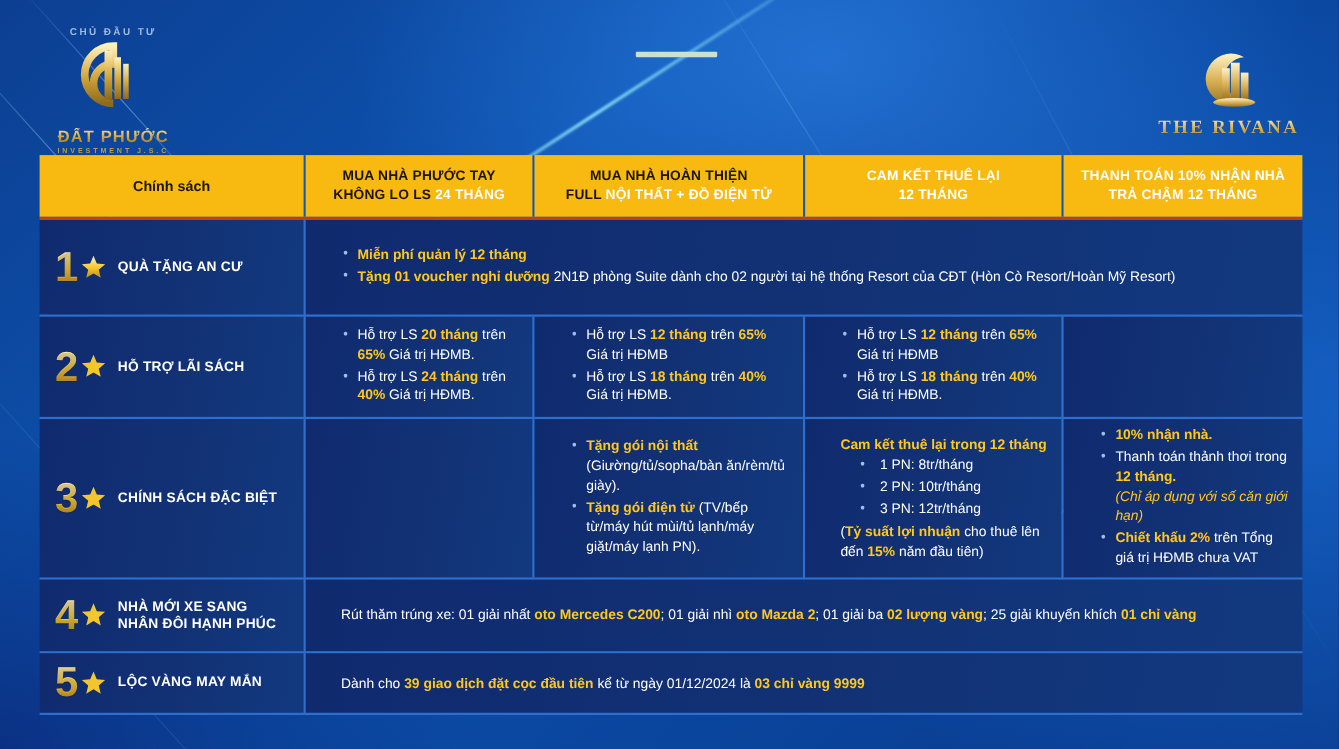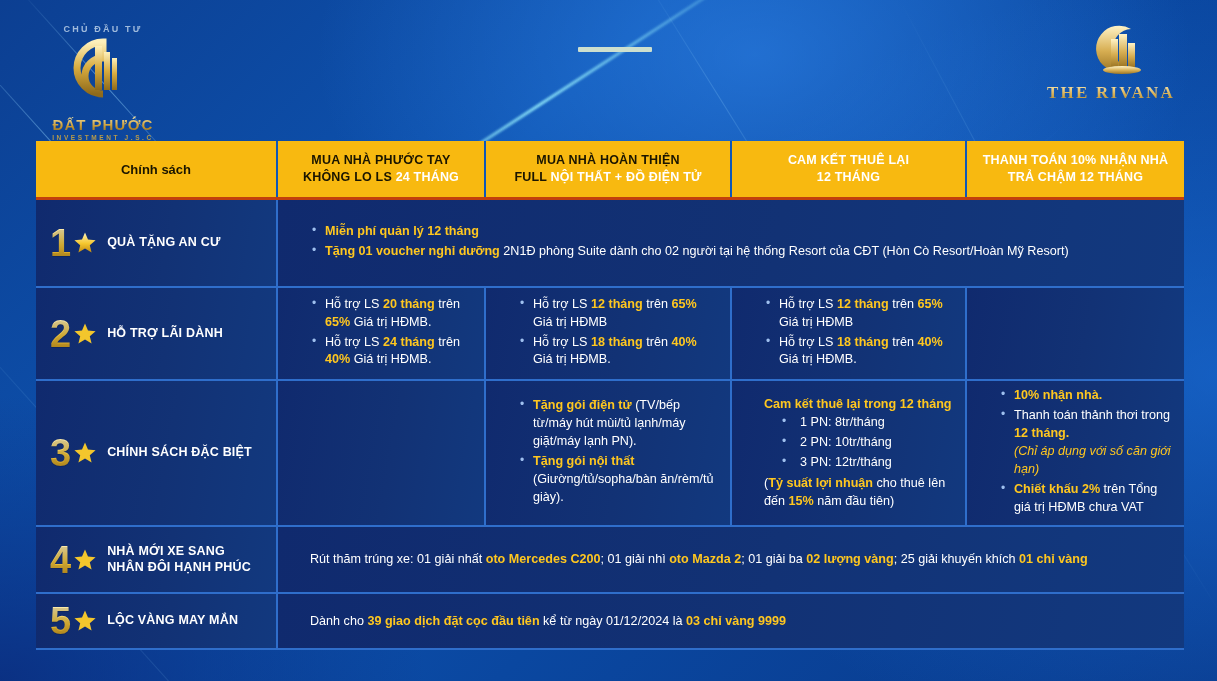--- a/index.html
+++ b/index.html
@@ -56,21 +56,21 @@
     font-size: 6.5px; letter-spacing: 2.6px; color: #b99b49; font-weight: 700; margin-top: 1px;
   }
   .title-wrap { position: absolute; left: 220px; top: 38px; width: 790px; text-align: center; }
   .title-wrap h1 {
     color: #ffffff; font-size: 30px; font-weight: 800; letter-spacing: .6px;
     line-height: 1.30; text-shadow: 0 2px 7px rgba(0,20,60,.75);
   }
   .title-rule {
     width: 74px; height: 5px; background: #cddfce; margin: 9px auto 0; border-radius: 1px;
   }
-  .logo-right { position: absolute; right: 30px; top: 21px; width: 140px; text-align: left; }
+  .logo-right { position: absolute; right: 30px; top: 44px; width: 140px; text-align: center; }
   .rv-mark { width: 66px; height: 60px; margin: 0 auto; }
   .logo-right .nm {
     font-family: "Liberation Serif", serif;
     font-size: 17px; letter-spacing: 2.2px; font-weight: 700;
     background: linear-gradient(180deg,#fff2c4,#d8b055 55%,#a8802a);
     -webkit-background-clip: text; background-clip: text; color: transparent;
     margin-top: 2px;
   }
   
   .table { position: absolute; left: 36px; top: 141px; width: 1148px; }
@@ -265,21 +265,21 @@
   </div>
 
   <div class="row brow rowh-2">
     <div class="cell c1">
       <span class="rank">2</span>
       <span class="star">
         <svg width="24" height="24" viewBox="0 0 24 24">
             <polygon points="12,1.5 15,8.6 22.6,9.2 16.8,14.2 18.6,21.6 12,17.6 5.4,21.6 7.2,14.2 1.4,9.2 9,8.6" fill="#f3c62c"></polygon>
           </svg>
       </span>
-      <span class="rname">HỖ TRỢ LÃI DÀNH</span>
+      <span class="rname">HỖ TRỢ LÃI SÁCH</span>
     </div>
     <div class="cell c2">
       <div class="vcenter">
           <ul class="bl">
             <li><span>Hỗ trợ LS </span><span class="y">20 tháng</span><span> trên </span><span class="y">65%</span><span> Giá trị HĐMB.</span></li>
             <li><span>Hỗ trợ LS </span><span class="y">24 tháng</span><span> trên </span><span class="y">40%</span><span> Giá trị HĐMB.</span></li>
           </ul>
         </div>
     </div>
     <div class="cell c3">
@@ -308,22 +308,22 @@
         <svg width="24" height="24" viewBox="0 0 24 24">
             <polygon points="12,1.5 15,8.6 22.6,9.2 16.8,14.2 18.6,21.6 12,17.6 5.4,21.6 7.2,14.2 1.4,9.2 9,8.6" fill="#f3c62c"></polygon>
           </svg>
       </span>
       <span class="rname">CHÍNH SÁCH ĐẶC BIỆT</span>
     </div>
     <div class="cell c2"></div>
     <div class="cell c3">
       <div class="vcenter">
           <ul class="bl">
+            <li><span class="y">Tặng gói nội thất</span><span> (Giường/tủ/sopha/bàn ăn/rèm/tủ giày).</span></li>
             <li><span class="y">Tặng gói điện tử</span><span> (TV/bếp từ/máy hút mùi/tủ lạnh/máy giặt/máy lạnh PN).</span></li>
-            <li><span class="y">Tặng gói nội thất</span><span> (Giường/tủ/sopha/bàn ăn/rèm/tủ giày).</span></li>
           </ul>
         </div>
     </div>
     <div class="cell c4">
       <div class="vcenter">
         <div class="lead y">Cam kết thuê lại trong 12 tháng</div>
         <ul class="bl ind">
           <li>1 PN: 8tr/tháng</li>
           <li>2 PN: 10tr/tháng</li>
           <li>3 PN: 12tr/tháng</li>

